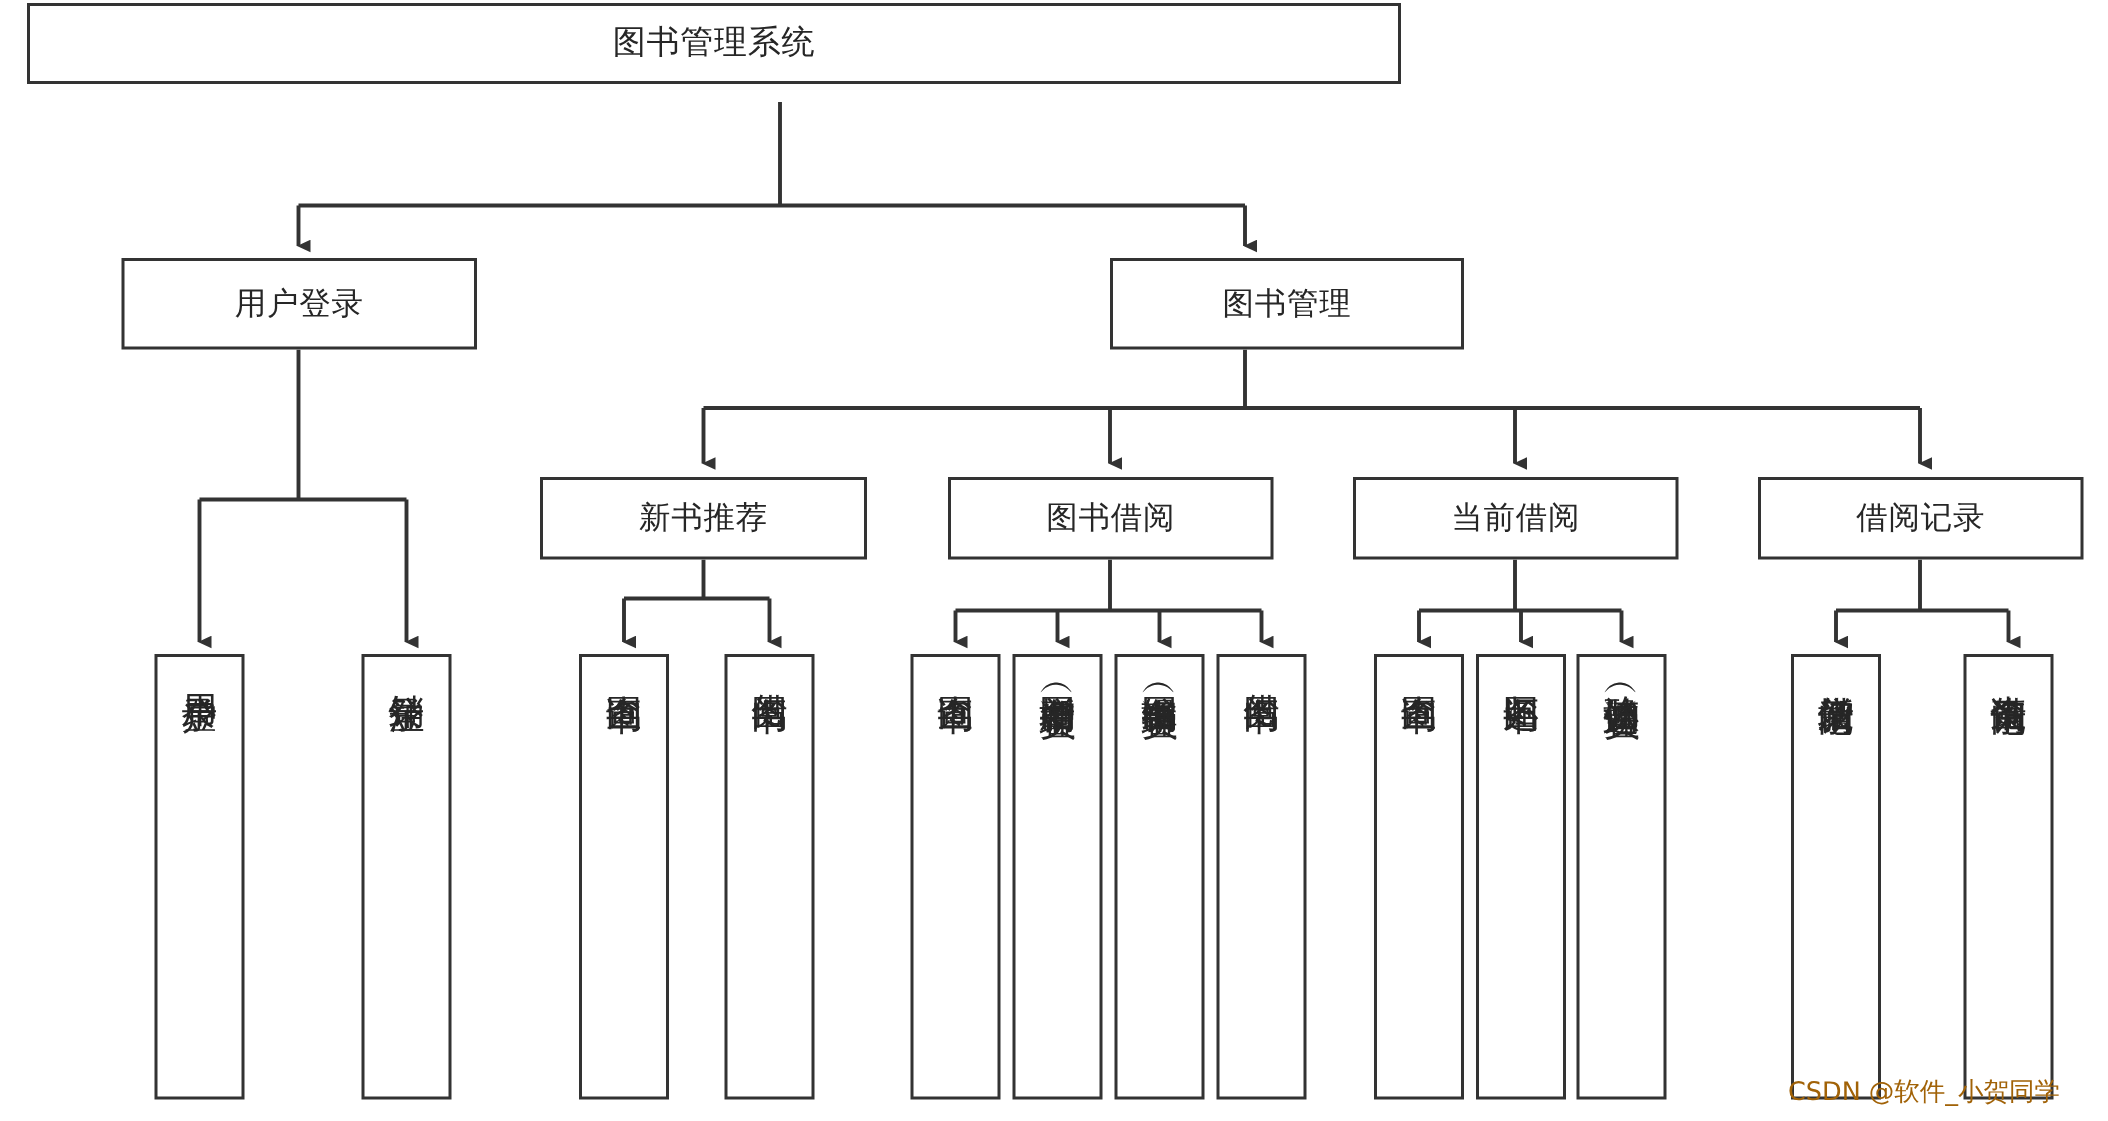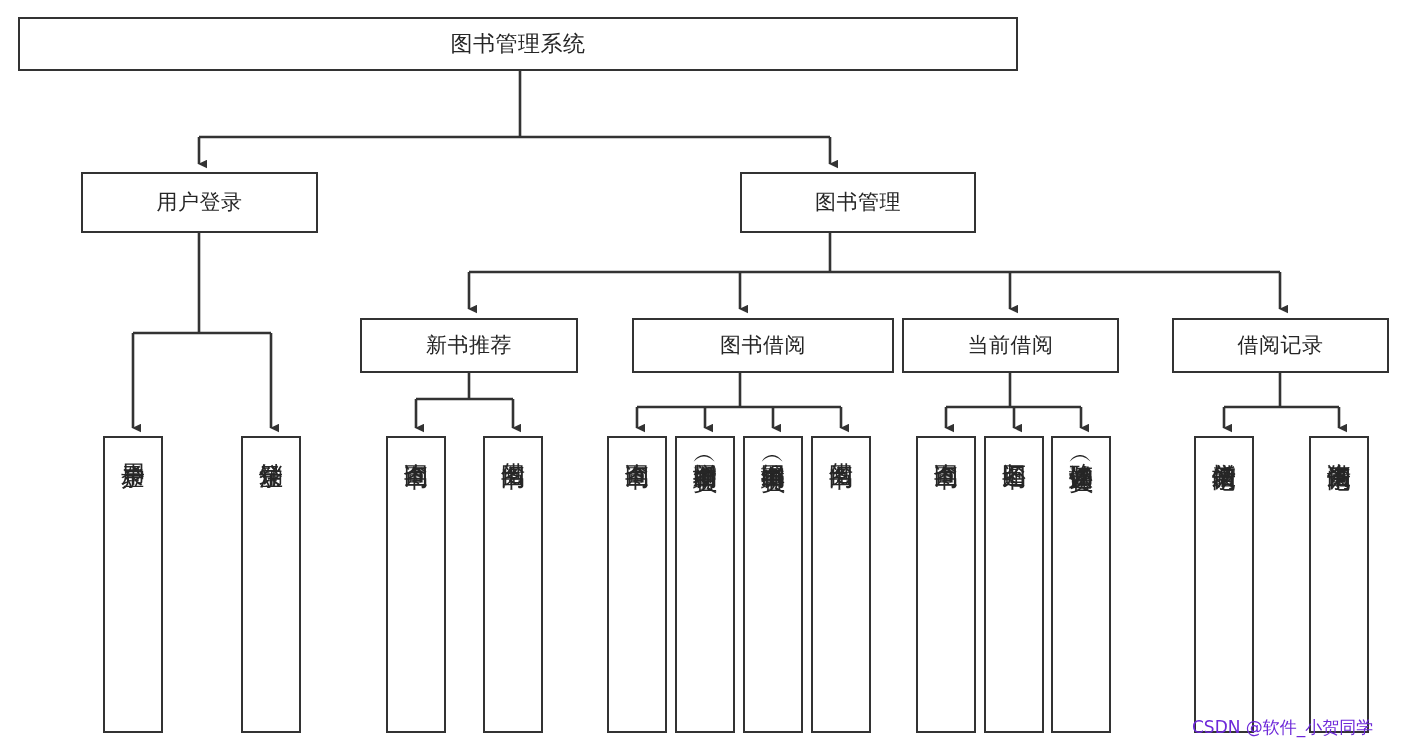--- a/index.html
+++ b/index.html
@@ -59,21 +59,21 @@
     white-space: nowrap;
   }
   .node.root .node-label {
     font-size: 22px;
   }
   #watermark {
     position: absolute;
     left: 1192px;
     top: 716px;
     font-size: 17px;
-    color: #6d28d9;
+    color: #a16207;
     white-space: nowrap;
     z-index: 5;
     font-family: "DejaVu Sans", "Liberation Sans", sans-serif;
   }
 </style>
 </head>
 <body>
 
 <div id="diagram-root">
 
@@ -124,35 +124,35 @@
       <path d="M1014,407 L1014,428" marker-end="url(#arrowhead)"></path>
       <path d="M1081,407 L1081,428" marker-end="url(#arrowhead)"></path>
 
       <path d="M1280,373 L1280,407"></path>
       <path d="M1224,407 L1339,407"></path>
       <path d="M1224,407 L1224,428" marker-end="url(#arrowhead)"></path>
       <path d="M1339,407 L1339,428" marker-end="url(#arrowhead)"></path>
     </g>
   </svg>
 
-  <div class="node horizontal root" style="left:18px; top:17px; width:1000px; height:54px;">
+  <div class="node horizontal root" style="left:18px; top:2px; width:916px; height:54px;">
     <span class="node-label">图书管理系统</span>
   </div>
 
   <div class="node horizontal" style="left:81px; top:172px; width:237px; height:61px;">
     <span class="node-label">用户登录</span>
   </div>
   <div class="node horizontal" style="left:712px; top:172px; width:236px; height:61px;margin-left:28px;">
     <span class="node-label">图书管理</span>
   </div>
 
   <div class="node horizontal" style="left:360px; top:318px; width:218px; height:55px;justify-content:center;">
     <span class="node-label">新书推荐</span>
   </div>
-  <div class="node horizontal" style="left:632px; top:318px; width:262px; height:55px;">
+  <div class="node horizontal" style="left:632px; top:318px; width:217px; height:55px;">
     <span class="node-label">图书借阅</span>
   </div>
   <div class="node horizontal" style="left:902px; top:318px; width:217px; height:55px;">
     <span class="node-label">当前借阅</span>
   </div>
   <div class="node horizontal" style="left:1172px; top:318px; width:217px; height:55px;">
     <span class="node-label">借阅记录</span>
   </div>
 
   <div class="node vertical" style="left:103px; top:436px; width:60px; height:297px;">

